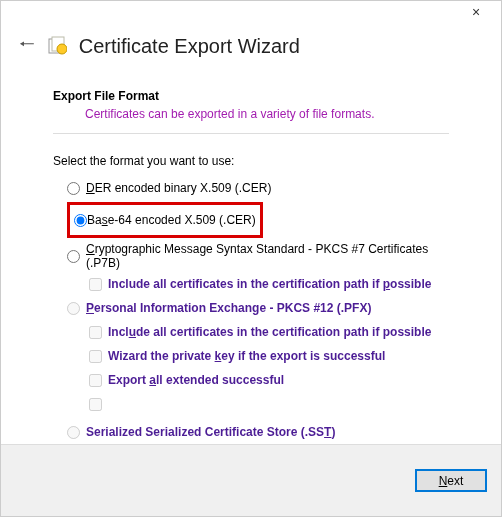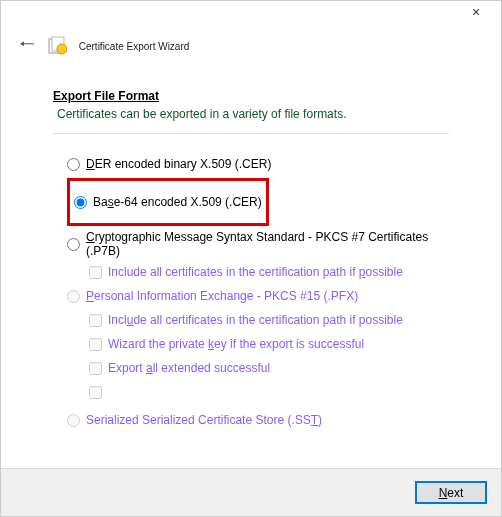--- a/index.html
+++ b/index.html
@@ -38,34 +38,33 @@
   .back-arrow {
     font-size: 18px;
     color: #555;
     cursor: pointer;
   }
   .wiz-icon {
     width: 20px; height: 20px;
     display: inline-block;
   }
   .wiz-title {
-    font-size: 10px;
+    font-size: 20px;
     color: #222;
   }
   .content {
     padding: 16px 52px 0 52px;
   }
   .section-title {
     font-weight: bold;
     margin-bottom: 4px;
-    text-decoration: underline;
   }
   .section-desc {
-    margin-left: 4px;
-    color: #14532d;
+    margin-left: 32px;
+    color: #a21caf;
     margin-bottom: 12px;
   }
   .divider {
     border-top: 1px solid #ddd;
     margin: 10px 0 20px 0;
   }
   .prompt {
     margin-bottom: 10px;
   }
   .options {
@@ -79,35 +78,34 @@
     min-height: 20px;
   }
   .radio-row input[type=radio], .check-row input[type=checkbox] {
     margin: 0;
     width: 13px; height: 13px;
   }
   .selected-box {
     border: 3px solid #d80000;
     display: inline-flex;
     align-items: center;
-    padding: 14px 4px;
-    gap: 6px;
-  }
-  .disabled, .disabled input { color: #8b5cf6; }
+    padding: 8px 4px;
+  }
+  .disabled, .disabled input { color: #4c1d95; font-weight: bold; }
   .disabled input[type=checkbox], .disabled input[type=radio] { accent-color: #bbb; }
   .sub {
     margin-left: 22px;
   }
   .under { text-decoration: underline; }
   .footer {
     position: absolute;
     bottom: 0; left: 0; right: 0;
     background: #f0f0f0;
     border-top: 1px solid #ddd;
-    padding: 12px 14px;
+    padding: 24px 14px;
     display: flex;
     justify-content: flex-end;
     gap: 8px;
   }
   .btn {
     min-width: 72px;
     height: 23px;
     background: #e1e1e1;
     border: 1px solid #adadad;
     font-size: 12px;
@@ -136,20 +134,21 @@
       </svg>
   </span>
   <span class="wiz-title">Certificate Export Wizard</span>
 </div>
 
 <div class="content">
   <div class="section-title">Export File Format</div>
   <div class="section-desc">Certificates can be exported in a variety of file formats.</div>
   <div class="divider"></div>
 
+  <div class="prompt">Select the format you want to use:</div>
 
   <div class="options">
 
     <label class="radio-row">
       <input type="radio" name="fmt" style="">
       <span><span class="under">D</span><span>ER encoded binary X.509 (.CER)</span></span>
     </label>
 
     <div class="radio-row">
       <span class="selected-box">
@@ -162,21 +161,21 @@
       <input type="radio" name="fmt" style="">
       <span><span class="under">C</span><span>ryptographic Message Syntax Standard - PKCS #7 Certificates (.P7B)</span></span>
     </label>
     <label class="check-row sub disabled">
       <input type="checkbox" disabled="" style="">
       <span><span>Include all certificates in the certification path if </span><span class="under">p</span><span>ossible</span></span>
     </label>
 
     <label class="radio-row disabled">
       <input type="radio" name="fmt" disabled="" style="">
-      <span><span class="under">P</span><span>ersonal Information Exchange - PKCS #15 (.PFX)</span></span>
+      <span><span class="under">P</span><span>ersonal Information Exchange - PKCS #12 (.PFX)</span></span>
     </label>
     <label class="check-row sub disabled">
       <input type="checkbox" disabled="" style="">
       <span><span>Incl</span><span class="under">u</span><span>de all certificates in the certification path if possible</span></span>
     </label>
     <label class="check-row sub disabled">
       <input type="checkbox" disabled="" style="">
       <span><span>Wizard the private </span><span class="under">k</span><span>ey if the export is successful</span></span>
     </label>
     <label class="check-row sub disabled">

